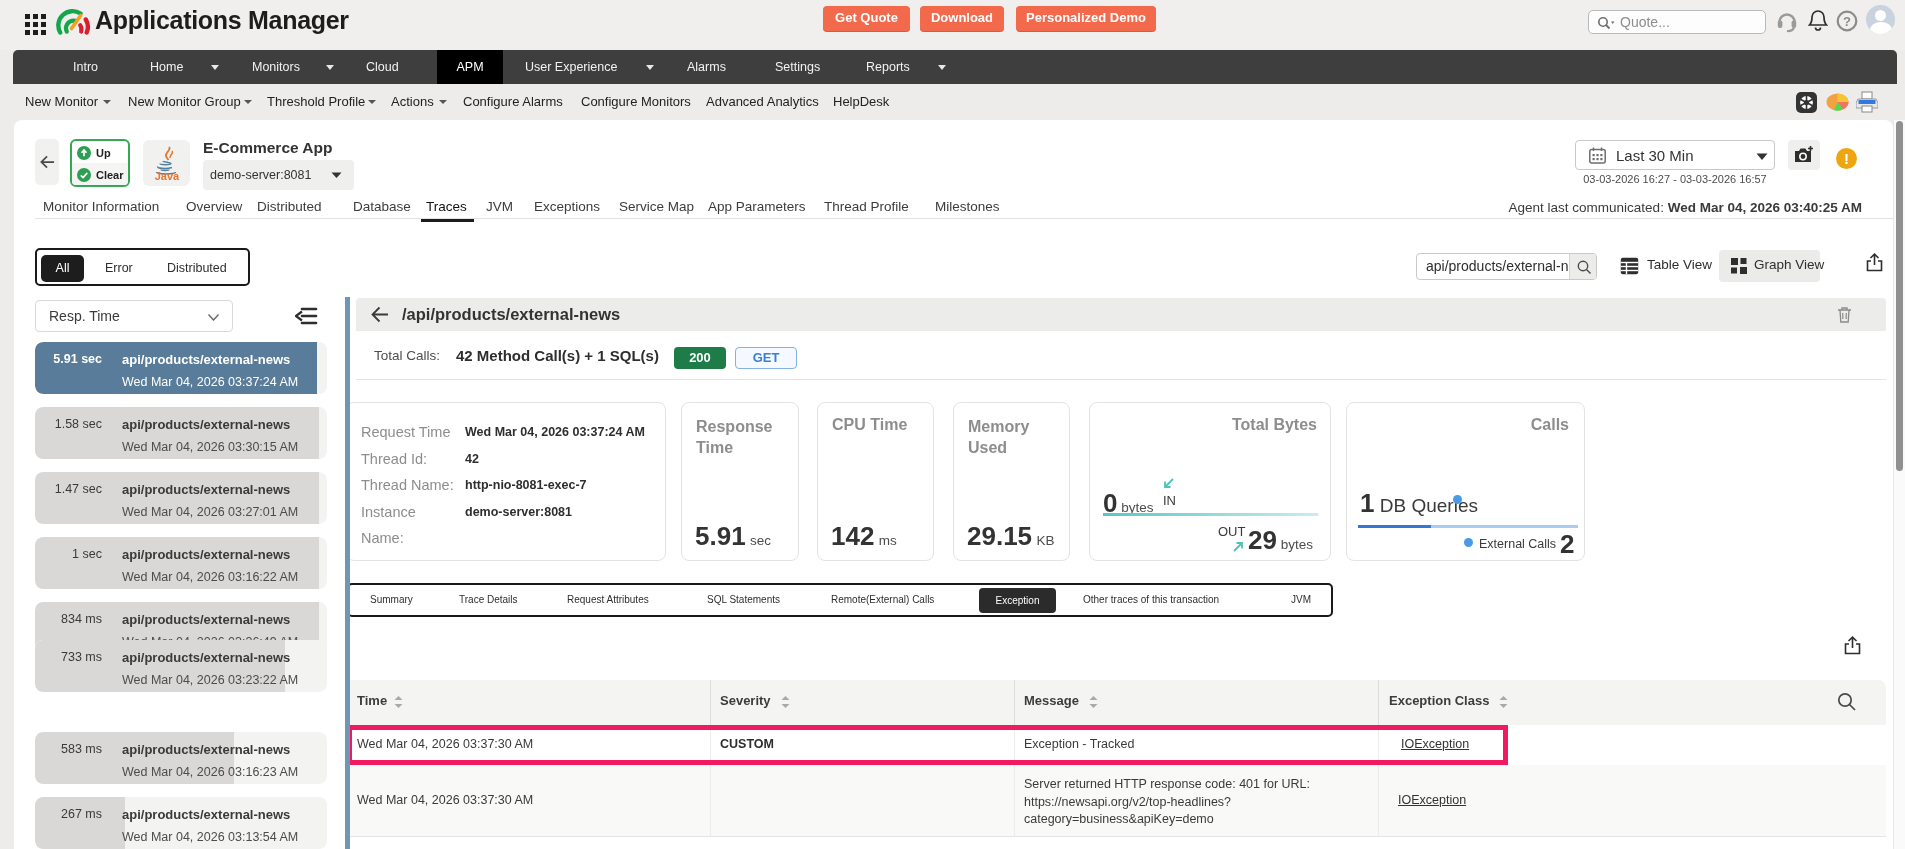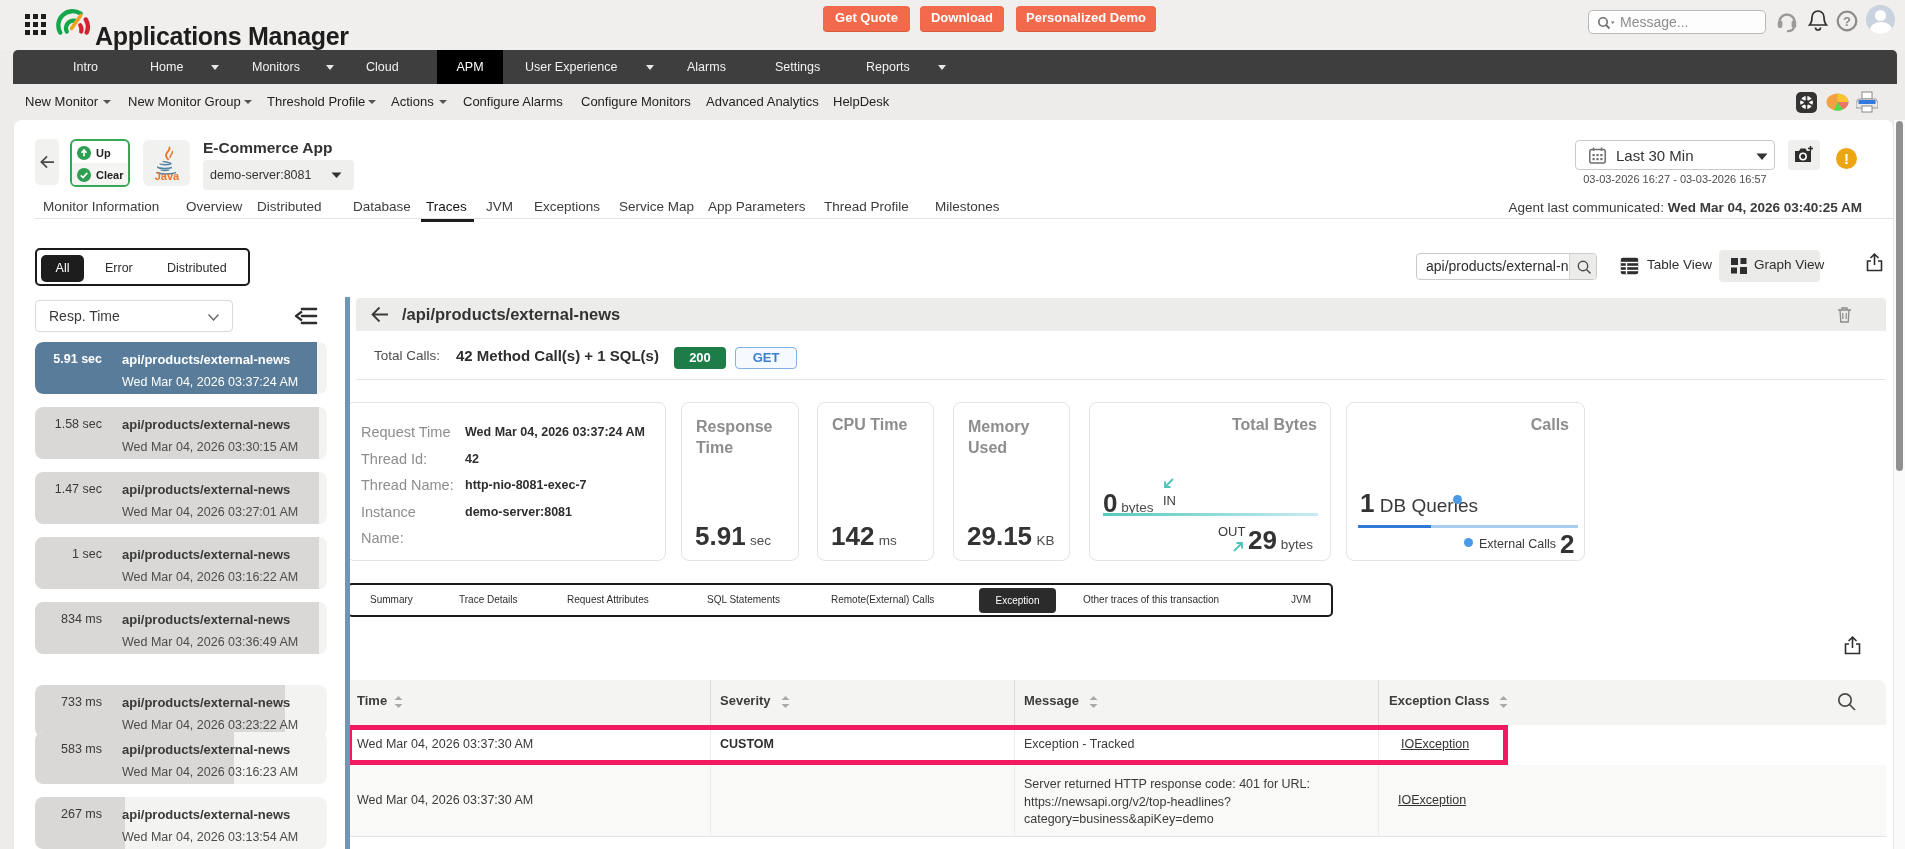--- a/index.html
+++ b/index.html
@@ -4,21 +4,21 @@
 <style>
 * { margin:0; padding:0; box-sizing:border-box; }
 html,body { width:1905px; height:849px; overflow:hidden; }
 body { font-family:"Liberation Sans", sans-serif; background:#edecea; position:relative; }
 .abs { position:absolute; }
 
 
 #tophdr { position:absolute; left:0; top:0; width:1905px; height:50px; background:#f0efed; }
 .gridicon { position:absolute; left:25px; top:14px; width:21px; height:21px; }
 .gridicon div { position:absolute; width:5px; height:5px; background:#1d1d1d; }
-#applogo-title { position:absolute; left:95px; top:6px; font-size:25px; font-weight:700; color:#1d1d1d; letter-spacing:-0.3px;margin-top:16px; }
+#applogo-title { position:absolute; left:95px; top:6px; font-size:25px; font-weight:700; color:#1d1d1d; letter-spacing:-0.3px; }
 .hbtn { position:absolute; top:6px; height:25px; background:#f2694c; border-radius:4px; color:#fff; font-size:13px; font-weight:700; text-align:center; line-height:24px; box-shadow:0 1px 0 #d85a3e; white-space:nowrap; }
 #searchbox { position:absolute; left:1588px; top:10px; width:178px; height:24px; background:#fdfdfd; border:1px solid #b9b9b9; border-radius:5px; color:#8d8d8d; font-size:14px; line-height:22px; }
 .hico { position:absolute; top:9px; }
 
 
 #nav { position:absolute; left:13px; top:50px; width:1884px; height:34px; background:#3e3e3e; border-radius:5px 5px 0 0; color:#f2f2f2; font-size:12.5px; white-space:nowrap; }
 #nav .ni { position:absolute; top:0; height:34px; line-height:34px; }
 #nav .active { background:#000; color:#fff; text-align:center; }
 .navcaret { position:absolute; top:15px; width:0; height:0; border-left:4.5px solid transparent; border-right:4.5px solid transparent; border-top:5px solid #e8e8e8; }
 
@@ -124,21 +124,21 @@
   <div id="applogo-title">Applications Manager</div>
   <div class="hbtn" style="left:823px;width:87px">Get Quote</div>
   <div class="hbtn" style="left:920px;width:84px">Download</div>
   <div class="hbtn" style="left:1016px;width:140px">Personalized Demo</div>
   <div id="searchbox">
     <svg class="abs" style="left:8px;top:5px" width="22" height="14" viewBox="0 0 22 14">
       <circle cx="6" cy="6" r="4.2" fill="none" stroke="#6e6e6e" stroke-width="1.6"></circle>
       <line x1="9" y1="9" x2="12.5" y2="12.5" stroke="#6e6e6e" stroke-width="1.8"></line>
       <path d="M 14 5.5 l 3.5 0 l -1.75 2.6 z" fill="#6e6e6e"></path>
     </svg>
-    <span style="margin-left:31px">Message...</span>
+    <span style="margin-left:31px">Quote...</span>
   </div>
   <svg class="hico" style="left:1777px" width="20" height="24" viewBox="0 0 20 24">
     <path d="M 2.5 13 a 7.5 7.5 0 0 1 15 0" fill="none" stroke="#9a9a9a" stroke-width="2.6"></path>
     <rect x="0.8" y="11.5" width="4.6" height="7.5" rx="2" fill="#9a9a9a"></rect>
     <rect x="14.6" y="11.5" width="4.6" height="7.5" rx="2" fill="#9a9a9a"></rect>
     <path d="M 17 19 a 6.5 4.5 0 0 1 -7 3" fill="none" stroke="#9a9a9a" stroke-width="2.2"></path>
   </svg>
   <svg class="hico" style="left:1808px" width="20" height="24" viewBox="0 0 20 24">
     <path d="M 10 2 a 6 6 0 0 1 6 6 c 0 5 1.5 7 2.5 8 l -17 0 c 1 -1 2.5 -3 2.5 -8 a 6 6 0 0 1 6 -6 z" fill="none" stroke="#2e2e2e" stroke-width="1.7"></path>
     <path d="M 7.5 18.5 a 2.5 2.5 0 0 0 5 0" fill="none" stroke="#2e2e2e" stroke-width="1.7"></path>
@@ -328,21 +328,21 @@
     <span class="tm">1 sec</span>
       <span class="nm">api/products/external-news</span>
       <span class="dt">Wed Mar 04, 2026 03:16:22 AM</span>
     </div>
   <div class="sitem" style="top:482px">
       <div class="bar" style="width:284px"></div>
     <span class="tm">834 ms</span>
       <span class="nm">api/products/external-news</span>
       <span class="dt">Wed Mar 04, 2026 03:36:49 AM</span>
     </div>
-  <div class="sitem" style="top:565px">
+  <div class="sitem" style="top:520px">
       <div class="bar" style="width:250px"></div>
     <span class="tm">733 ms</span>
       <span class="nm">api/products/external-news</span>
       <span class="dt">Wed Mar 04, 2026 03:23:22 AM</span>
     </div>
   <div class="sitem" style="top:612px">
       <div class="bar" style="width:199px"></div>
     <span class="tm">583 ms</span>
       <span class="nm">api/products/external-news</span>
       <span class="dt">Wed Mar 04, 2026 03:16:23 AM</span>

